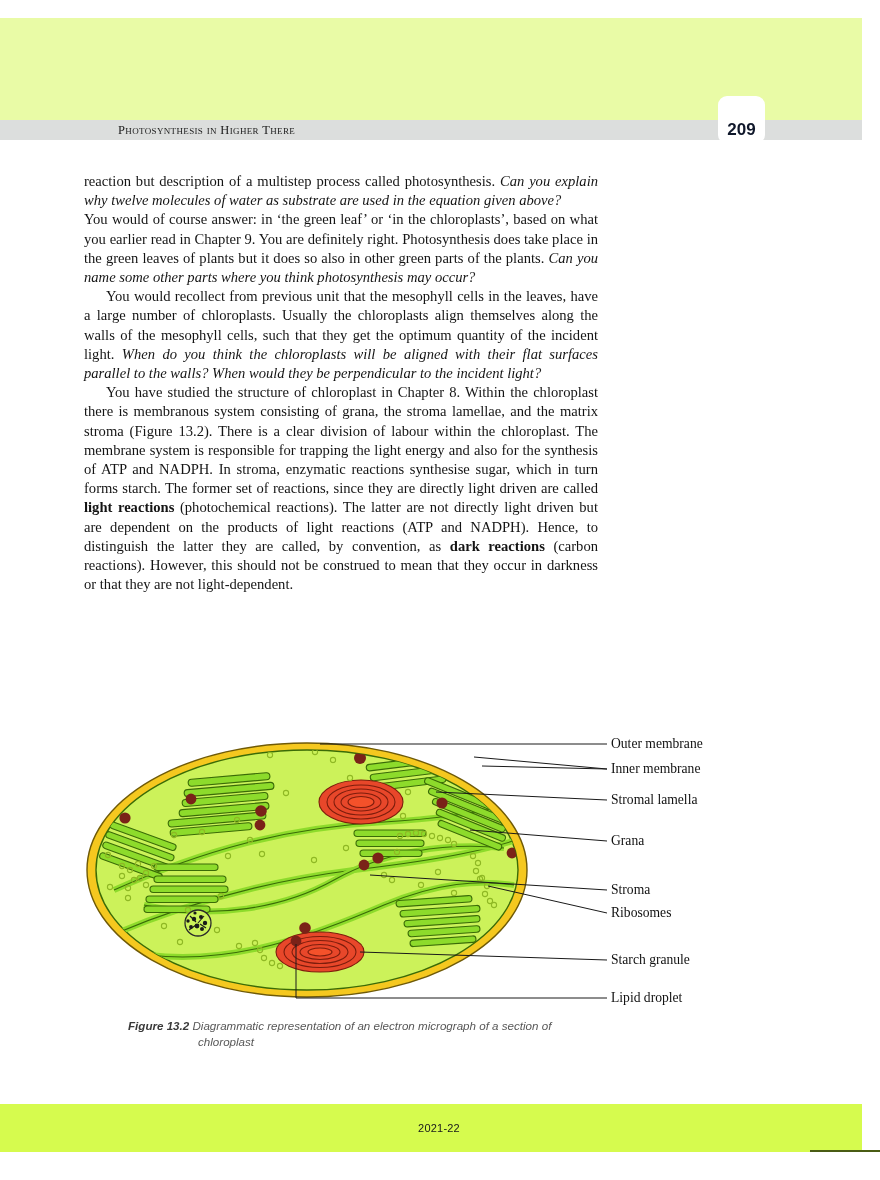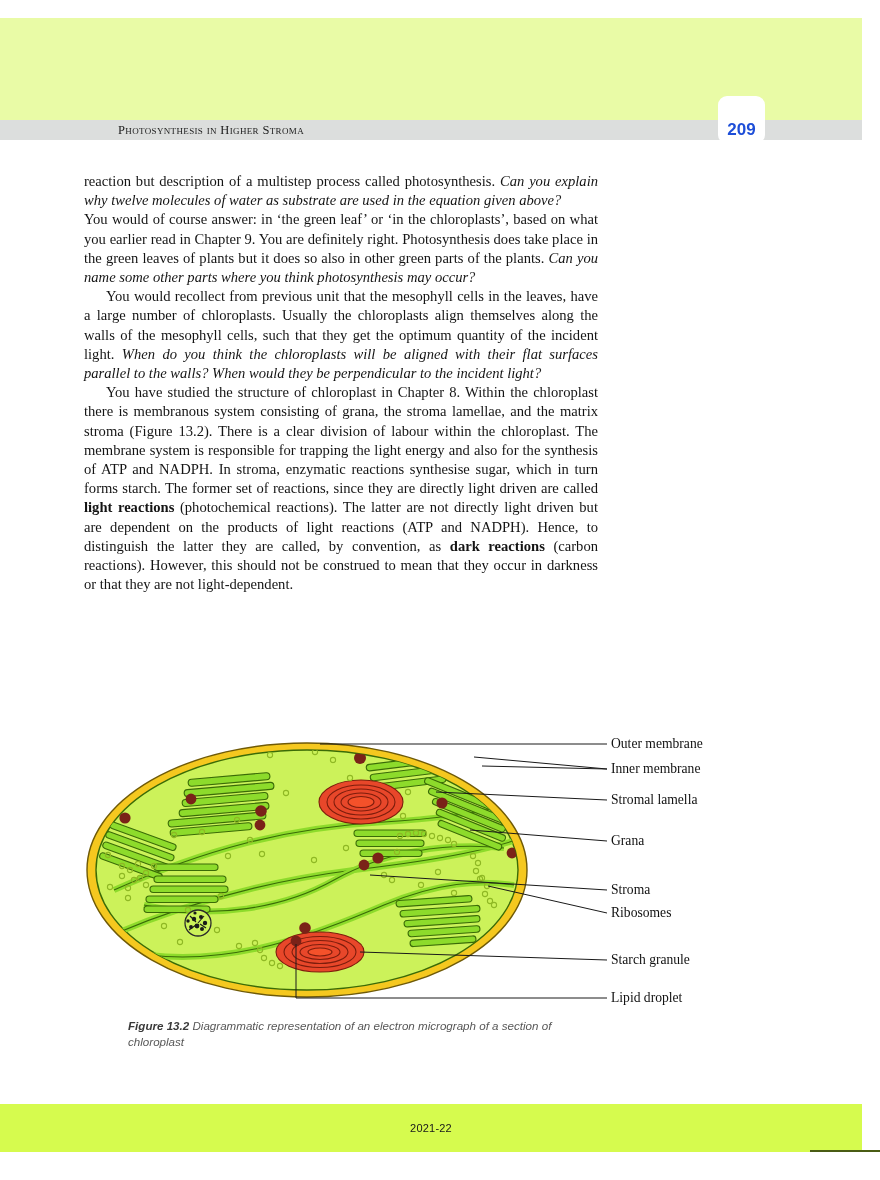--- a/index.html
+++ b/index.html
@@ -32,31 +32,31 @@
     color:#1b1b1b;
     white-space:nowrap;
   }
   .page-num-box{
     position:absolute;left:718px;top:96px;width:47px;height:48px;
     background:#ffffff;border-radius:9px;
     display:flex;align-items:flex-end;justify-content:center;
   }
   .page-num{
     font-family:"Liberation Sans", sans-serif;
-    font-weight:bold;font-size:17px;color:#1d4ed8;
+    font-weight:bold;font-size:17px;color:#0f172a;
     padding-bottom:4px;
   }
 
   
   .bottom-band{
     position:absolute;left:0;top:1104px;width:862px;height:48px;
     background:#d6fb4e;
   }
   .bottom-year{
-    position:absolute;left:0;top:1104px;width:862px;height:48px;
+    position:absolute;left:8px;top:1104px;width:862px;height:48px;
     display:flex;align-items:center;justify-content:center;
     font-family:"Liberation Sans", sans-serif;
     font-size:11px;color:#17181a;letter-spacing:.2px;
   }
   .bottom-rule{
     position:absolute;left:810px;top:1150px;width:70px;height:2px;
     background:#4a5c14;
   }
 
   
@@ -106,37 +106,37 @@
     line-height:16px;
     color:#575757;
     text-align:justify;
     font-style:italic;
   }
   .caption .figno{
     font-weight:bold;color:#3a3a3a;
     font-family:"Liberation Sans", sans-serif;
   }
   .caption .captext{ display:inline; }
-  .cap-line2{ display:block; }
+  .cap-line2{ display:block; margin-left:70px; }
 
   .lbl{
     font-family:"Liberation Serif", serif;
     font-size:13.6px;
     fill:#101010;
   }
 </style>
 </head>
 <body>
 
 <div class="page">
 
   <div class="top-band"></div>
   <div class="header-strip"></div>
 
-  <div class="running-head">Photosynthesis in Higher Stroma</div>
+  <div class="running-head">Photosynthesis in Higher There</div>
 
   <div class="page-num-box">
     <span class="page-num">209</span>
   </div>
 
   <div class="col">
     <p class="body" id="p0"><span>reaction but description of a multistep process called photosynthesis. </span><em>Can you explain why twelve molecules of water as substrate are used in the equation given above?</em></p>
 
 
     <p class="body" id="p1"><span>You would of course answer: in ‘the green leaf’ or ‘in the chloroplasts’, based on what you earlier read in Chapter 9. You are definitely right. Photosynthesis does take place in the green leaves of plants but it does so also in other green parts of the plants. </span><em>Can you name some other parts where you think photosynthesis may occur?</em></p>

